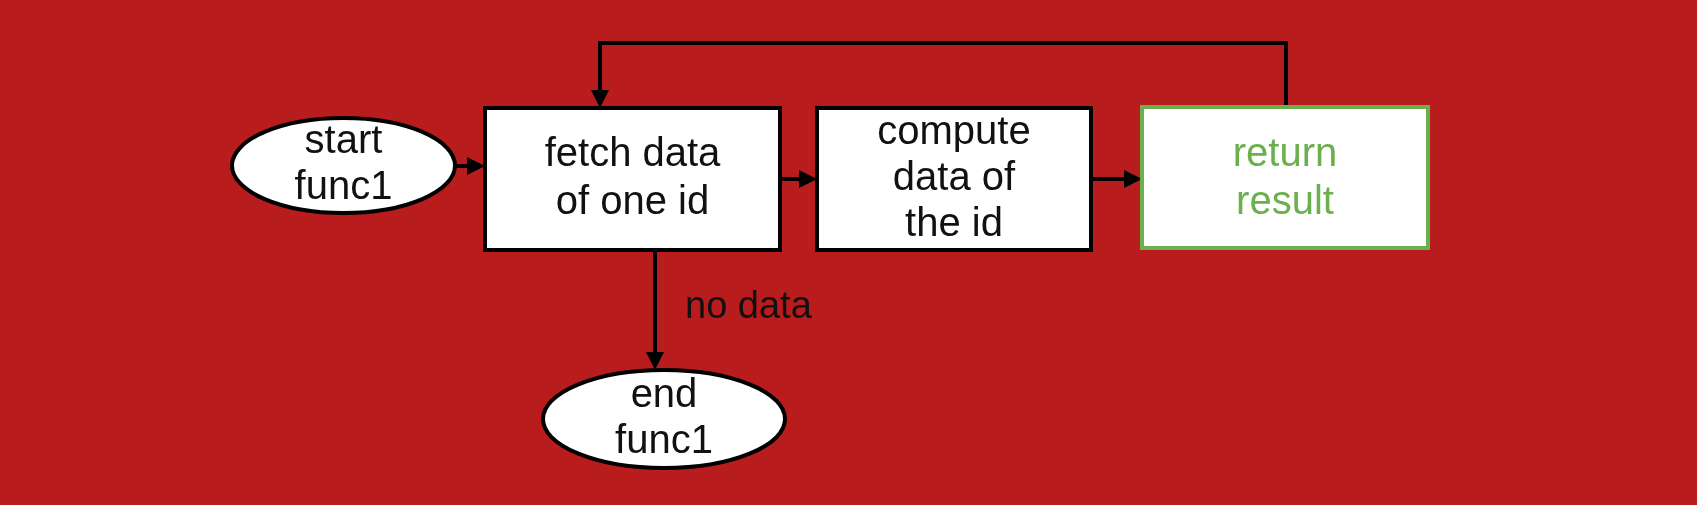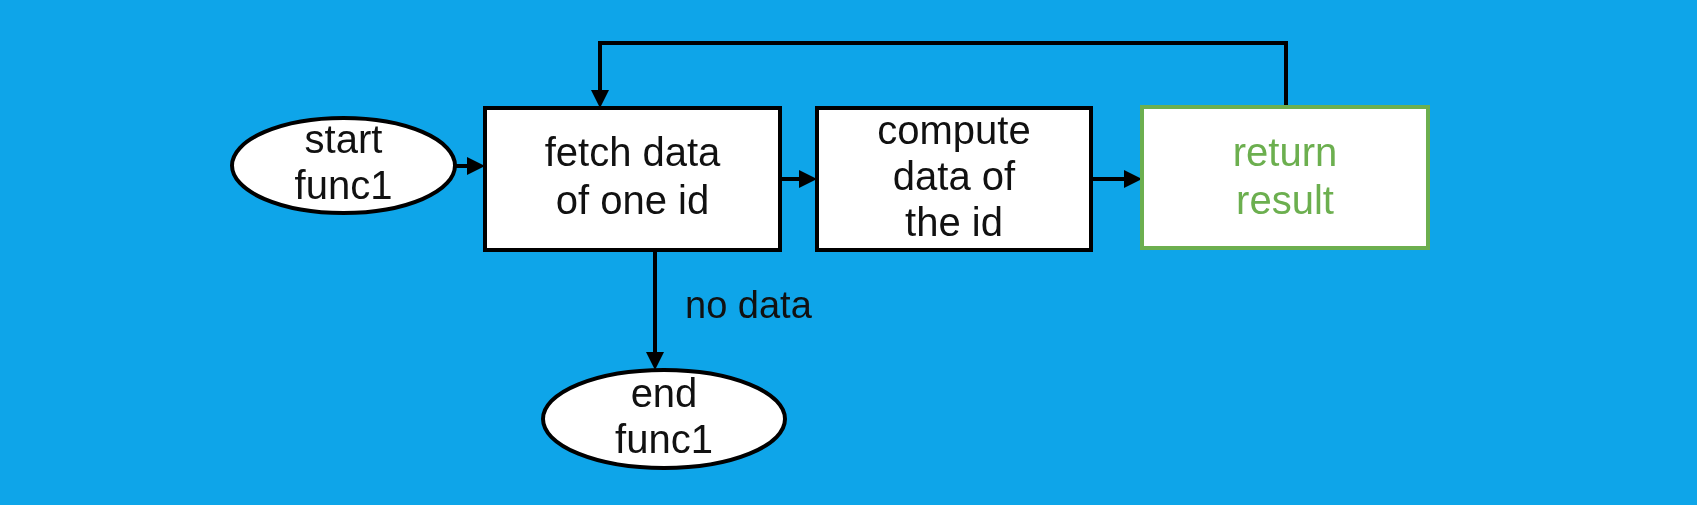--- a/index.html
+++ b/index.html
@@ -8,21 +8,21 @@
     padding: 0;
     background: #ffffff;
   }
   body {
     font-family: "Liberation Sans", sans-serif;
   }
   #diagram-root {
     position: relative;
     width: 1697px;
     height: 505px;
-    background: #0ea5e9;
+    background: #b91c1c;
     overflow: hidden;
   }
   #flow-svg {
     position: absolute;
     top: 0;
     left: 0;
     width: 1697px;
     height: 505px;
     display: block;
   }

